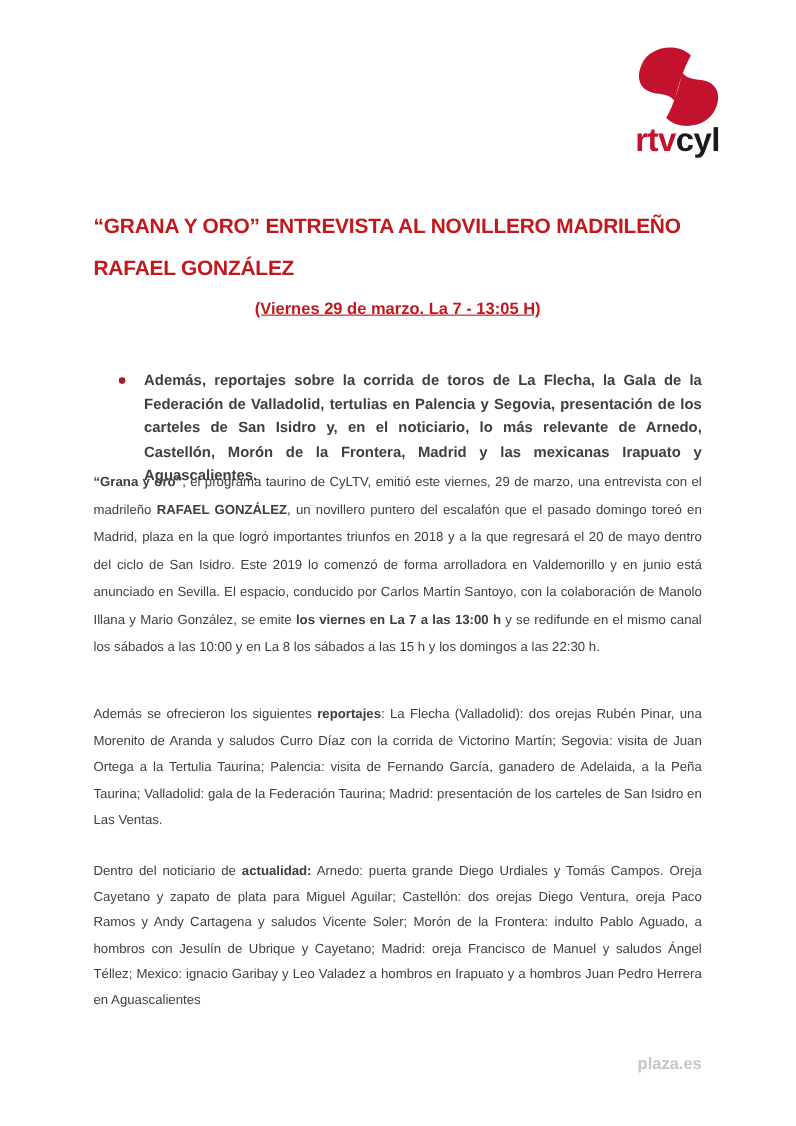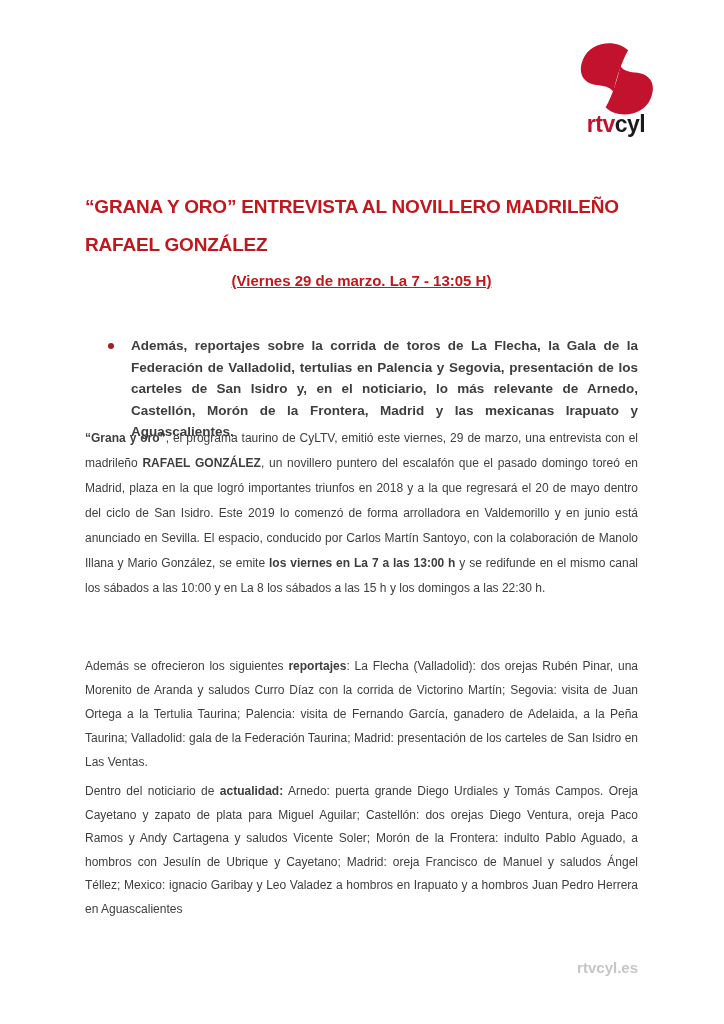--- a/index.html
+++ b/index.html
@@ -14,21 +14,21 @@
   body{
     width:724px;height:1024px;position:relative;overflow:hidden;
     font-family:"Liberation Sans", sans-serif;
     color:var(--body-text);
   }
   .page{position:absolute;inset:0;background:#fff;}
 
   
   .logo{position:absolute;top:40px;left:566px;width:100px;text-align:center;}
   .logo svg{display:block;margin:0 auto;}
-  .wordmark{font-size:23px;font-weight:bold;letter-spacing:-0.5px;line-height:1;margin-top:-3px;}
+  .wordmark{font-size:30px;font-weight:bold;letter-spacing:-0.5px;line-height:1;margin-top:-3px;}
   .wm-red{color:var(--brand-red);}
   .wm-dark{color:#1b1b1b;}
 
   
   .title{
     position:absolute;top:188px;left:85px;width:553px;
     color:var(--title-red);
     font-size:19px;font-weight:bold;line-height:38px;letter-spacing:-0.2px;
   }
   .title-line{display:block;}
@@ -46,21 +46,21 @@
     font-size:13.5px;font-weight:bold;line-height:21.5px;
     text-align:justify;color:var(--body-text);
   }
 
   
   .para{
     position:absolute;left:85px;width:553px;
     font-size:12px;text-align:justify;color:var(--body-text);
   }
   .para1{top:426px;line-height:25px;}
-  .para2{top:654px;line-height:24px;}
+  .para2{top:637px;line-height:24px;}
   .para3{top:780px;line-height:23.5px;}
   .para b{font-weight:bold;}
 
   
   .footer{
     position:absolute;top:959px;left:85px;width:553px;
     text-align:right;font-size:15px;font-weight:bold;color:var(--footer-gray);
   }
 </style>
 </head>
@@ -87,15 +87,15 @@
     <span class="bullet-dot"></span>
     <p class="bullet-text">Además, reportajes sobre la corrida de toros de La Flecha, la Gala de la Federación de Valladolid, tertulias en Palencia y Segovia, presentación de los carteles de San Isidro y, en el noticiario, lo más relevante de Arnedo, Castellón, Morón de la Frontera, Madrid y las mexicanas Irapuato y Aguascalientes.</p>
   </div>
 
   <p class="para para1"><b>“Grana y oro”</b><span>, el programa taurino de CyLTV, emitió este viernes, 29 de marzo, una entrevista con el madrileño </span><b>RAFAEL GONZÁLEZ</b><span>, un novillero puntero del escalafón que el pasado domingo toreó en Madrid, plaza en la que logró importantes triunfos en 2018 y a la que regresará el 20 de mayo dentro del ciclo de San Isidro. Este 2019 lo comenzó de forma arrolladora en Valdemorillo y en junio está anunciado en Sevilla. El espacio, conducido por Carlos Martín Santoyo, con la colaboración de Manolo Illana y Mario González, se emite </span><b>los viernes en La 7 a las 13:00 h</b><span> y se redifunde en el mismo canal los sábados a las 10:00 y en La 8 los sábados a las 15 h y los domingos a las 22:30 h.</span></p>
 
   <p class="para para2"><span>Además se ofrecieron los siguientes </span><b>reportajes</b><span>: La Flecha  (Valladolid): dos orejas Rubén Pinar, una Morenito de Aranda y saludos Curro Díaz con la corrida de Victorino Martín; Segovia: visita de Juan Ortega a la Tertulia Taurina; Palencia: visita de Fernando García, ganadero de Adelaida, a la Peña Taurina; Valladolid: gala de la Federación Taurina; Madrid: presentación de los carteles de San Isidro en Las Ventas.</span></p>
 
   <p class="para para3"><span>Dentro del noticiario de </span><b>actualidad:</b><span> Arnedo: puerta grande Diego Urdiales  y Tomás Campos. Oreja Cayetano y zapato de plata para Miguel Aguilar; Castellón: dos orejas Diego Ventura, oreja Paco Ramos y Andy Cartagena y saludos Vicente Soler; Morón de la Frontera: indulto Pablo Aguado, a hombros con Jesulín de Ubrique y Cayetano; Madrid: oreja Francisco de Manuel y saludos Ángel Téllez; Mexico:  ignacio Garibay y Leo Valadez a hombros en Irapuato y a hombros Juan Pedro Herrera en Aguascalientes</span></p>
 
-  <div class="footer">rtvcyl.es</div>
+  <div class="footer">plaza.es</div>
 
 </div>
 
 </body></html>

